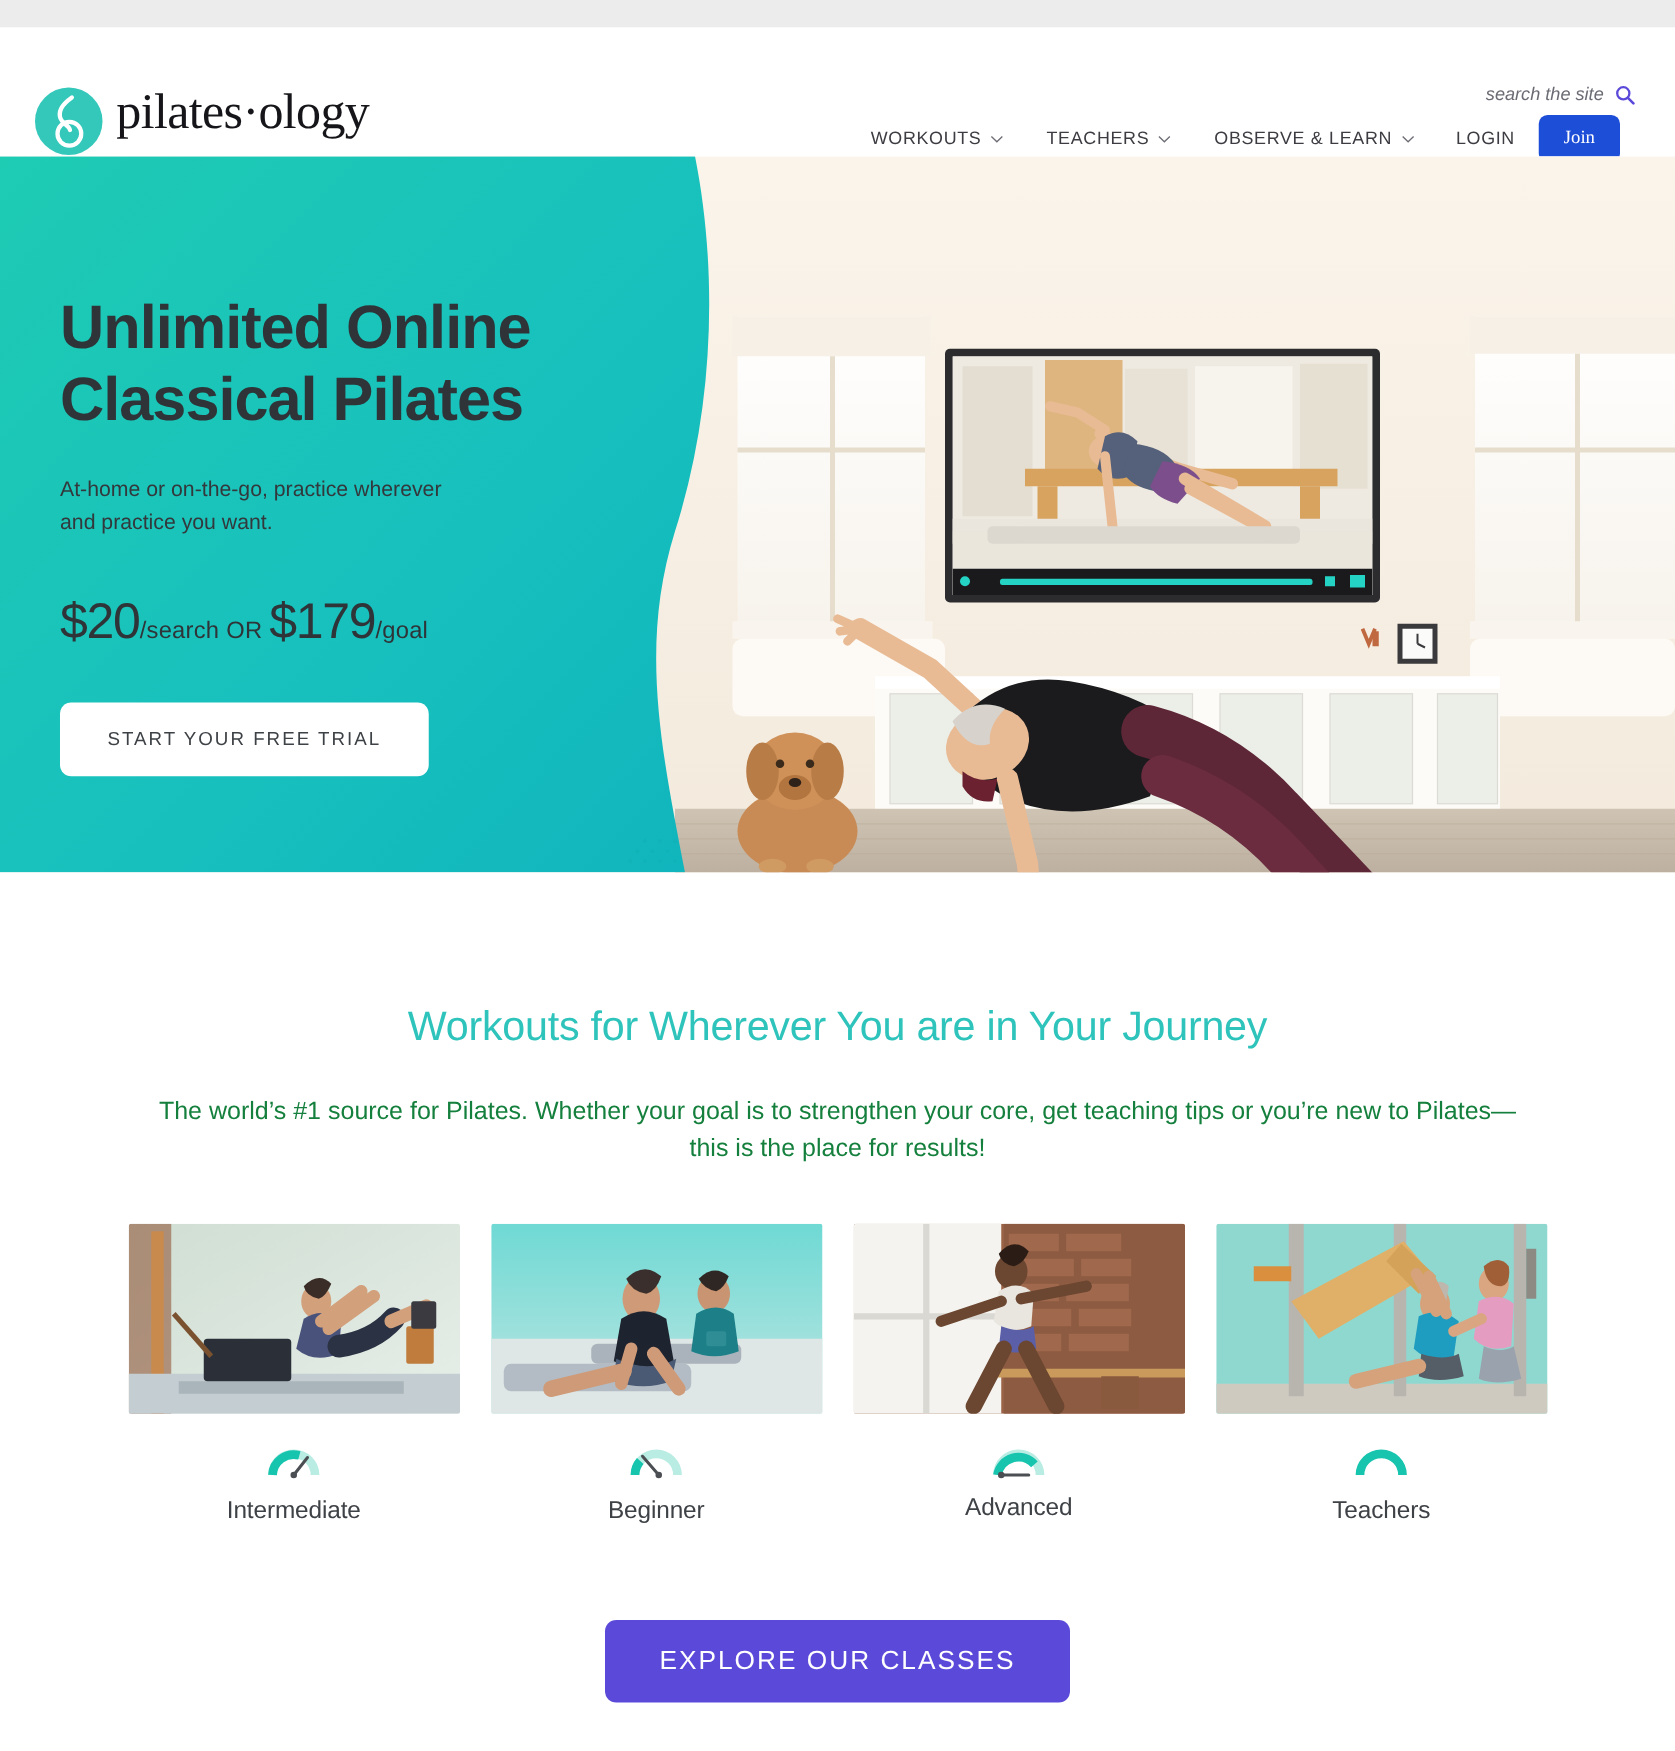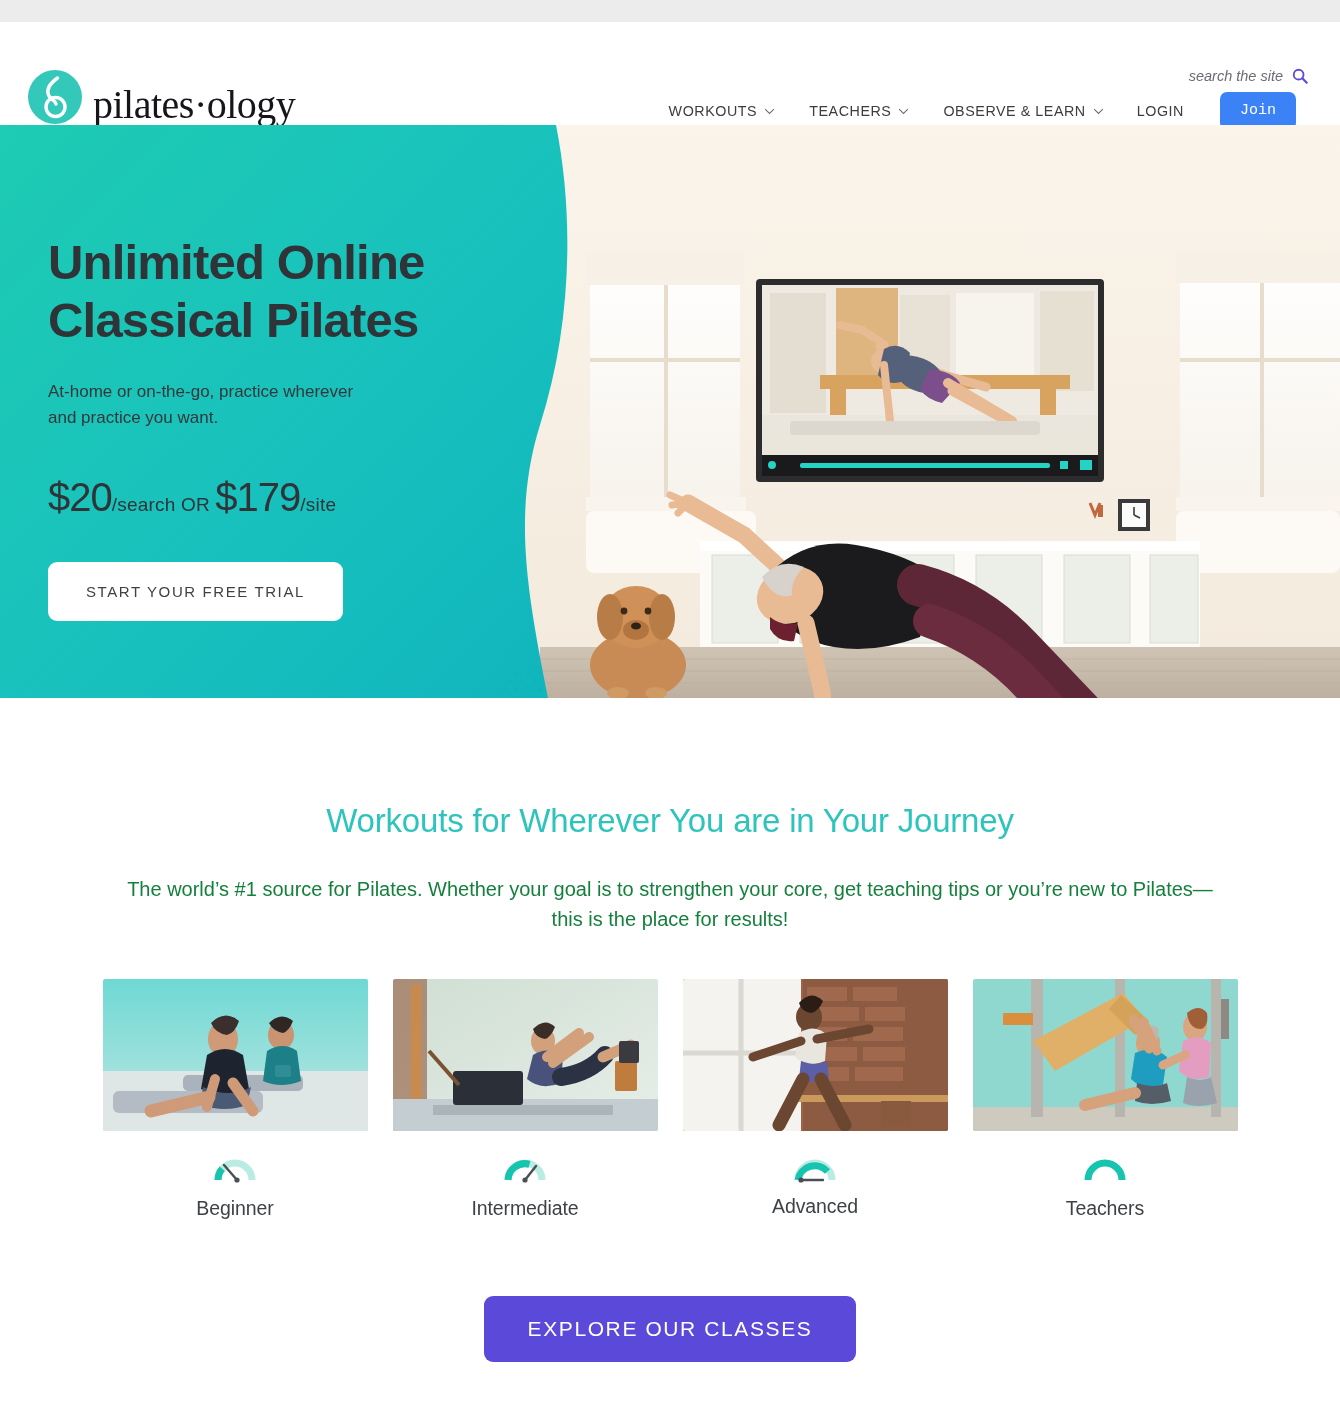--- a/index.html
+++ b/index.html
@@ -15,21 +15,21 @@
 
   
   .topbar { height: 22px; background: #ececec; width: 100%; }
 
   
   .header {
     position: relative; height: 103px; background: #fff; width: 100%;
   }
   .logo-wrap {
     position: absolute; left: 27px; top: 47px;
-    display: flex; align-items: flex-end; gap: 10px;
+    display: flex; align-items: flex-start; gap: 10px;
   }
   .logo-mark { width: 56px; height: 56px; display: block; }
   .logo-text {
     font-family: "Liberation Serif", serif;
     font-size: 40px; color: #16161a; letter-spacing: -0.5px;
     line-height: 1; white-space: nowrap;
   }
 
   .search-row {
     position: absolute; right: 32px; top: 46px;
@@ -53,24 +53,24 @@
     font-size: 14.3px; letter-spacing: 0.55px; color: #3c3c42;
     padding: 0 17px; cursor: pointer; white-space: nowrap;
     text-transform: uppercase;
   }
   .caret { width: 11px; height: 7px; display: block; }
   .nav-login {
     font-size: 14.3px; letter-spacing: 0.55px; color: #3c3c42;
     padding: 0 16px; cursor: pointer; text-transform: uppercase;
   }
   .join-btn {
-    background: #3b82f6; color: #fff; border: none; border-radius: 7px;
-    font-family: Liberation Mono, monospace;
+    background: #1d4ed8; color: #fff; border: none; border-radius: 7px;
+    font-family: Liberation Serif, serif;
     font-size: 15px; padding: 10px 20px 11px; cursor: pointer;
-    margin-left: 20px;
+    margin-left: 3px;
   }
 
   
   .hero { position: relative; width: 1340px; height: 573px; overflow: hidden; background:#fff; }
 
   .hero-photo { position: absolute; inset: 0; width: 100%; height: 100%; }
   .hero-copy { position: absolute; left: 48px; top: 108px; width: 440px; z-index: 5; }
   .hero-title {
     font-size: 49px; line-height: 58px; font-weight: bold;
     color: #2f3438; letter-spacing: -0.8px;
@@ -336,31 +336,66 @@
       </g>
     </svg>
 
     <div class="hero-copy">
       <h1 class="hero-title">
         <span>Unlimited Online</span><br>
         <span>Classical Pilates</span>
       </h1>
       <p class="hero-sub">At-home or on-the-go, practice wherever and practice you want.</p>
       <div class="hero-price">
-        <span class="price-big">$20</span><span class="price-small">/search</span><span class="price-small"> OR </span><span class="price-big">$179</span><span class="price-small">/site</span>
+        <span class="price-big">$20</span><span class="price-small">/search</span><span class="price-small"> OR </span><span class="price-big">$179</span><span class="price-small">/goal</span>
       </div>
       <button class="hero-cta">START YOUR FREE TRIAL</button>
     </div>
   </div>
 
   <div class="journey">
     <h2 class="journey-title">Workouts for Wherever You are in Your Journey</h2>
     <p class="journey-desc">The world’s #1 source for Pilates. Whether your goal is to strengthen your core, get teaching tips or you’re new to Pilates—this is the place for results!</p>
 
     <div class="cards">
+
+      <div class="card">
+        <svg class="card-img" viewBox="0 0 265 152" preserveAspectRatio="none">
+          <defs>
+              <linearGradient id="bg2" x1="0" y1="0" x2="1" y2="1">
+            <stop offset="0" stop-color="#cfded2"></stop>
+                <stop offset="1" stop-color="#e7eee9"></stop>
+              </linearGradient>
+            </defs>
+          <rect width="265" height="152" fill="url(#bg2)"></rect>
+          <rect x="0" y="0" width="34" height="152" fill="#8a4a2c" opacity="0.55"></rect>
+          <rect x="18" y="6" width="10" height="146" fill="#c98a4e"></rect>
+          <rect x="0" y="120" width="265" height="32" fill="#c3cdd2"></rect>
+          <rect x="40" y="126" width="180" height="10" fill="#aab5bb"></rect>
+          <rect x="60" y="92" width="70" height="34" rx="3" fill="#2b3038"></rect>
+          <ellipse cx="150" cy="62" rx="12" ry="14" fill="#d3a07c"></ellipse>
+          <path d="M140 50 q12 -12 22 -2 q-4 10 -10 12 q-10 -2 -12 -10z" fill="#3a2c26"></path>
+          <path d="M140 76 q16 -10 30 2 l-2 26 q-20 8 -34 -4z" fill="#49527a"></path>
+          <path d="M154 78 L186 54 M160 84 L196 58" stroke="#d3a07c" stroke-width="10" fill="none" stroke-linecap="round"></path>
+          <path d="M168 98 q28 -4 44 -22" stroke="#2b3244" stroke-width="18" fill="none" stroke-linecap="round"></path>
+          <path d="M210 78 L238 66" stroke="#d3a07c" stroke-width="11" fill="none" stroke-linecap="round"></path>
+          <path d="M36 72 L66 106" stroke="#7a5230" stroke-width="4" fill="none"></path>
+          <rect x="222" y="82" width="22" height="30" rx="2" fill="#c07c3c"></rect>
+          <rect x="226" y="62" width="20" height="22" rx="2" fill="#3a3a40"></rect>
+        </svg>
+        <div class="card-icon">
+          <svg width="44" height="32" viewBox="0 0 44 32">
+            <path d="M5 27 A17 17 0 0 1 39 27" fill="none" stroke="#b9ece3" stroke-width="7" stroke-linecap="butt"></path>
+            <path d="M5 27 A17 17 0 0 1 26.5 11.3" fill="none" stroke="#17c4ae" stroke-width="7"></path>
+            <path d="M33 13 L22 27" stroke="#4b4f53" stroke-width="2.4" stroke-linecap="round"></path>
+            <circle cx="22" cy="27" r="2.6" fill="#4b4f53"></circle>
+          </svg>
+        </div>
+        <div class="card-label">Intermediate</div>
+      </div>
 
       <div class="card">
         <svg class="card-img" viewBox="0 0 265 152" preserveAspectRatio="none">
           <defs>
               <linearGradient id="bg1" x1="0" y1="0" x2="0" y2="1">
             <stop offset="0" stop-color="#6fd9d4"></stop>
                 <stop offset="1" stop-color="#bfe6e2"></stop>
               </linearGradient>
             </defs>
           <rect width="265" height="152" fill="url(#bg1)"></rect>
@@ -381,55 +416,20 @@
         </svg>
         <div class="card-icon">
           <svg width="44" height="32" viewBox="0 0 44 32">
             <path d="M5 27 A17 17 0 0 1 39 27" fill="none" stroke="#b9ece3" stroke-width="7" stroke-linecap="butt"></path>
             <path d="M5 27 A17 17 0 0 1 9.2 15.8" fill="none" stroke="#17c4ae" stroke-width="7"></path>
             <path d="M11 12 L24 27" stroke="#4b4f53" stroke-width="2.4" stroke-linecap="round"></path>
             <circle cx="24" cy="27" r="2.6" fill="#4b4f53"></circle>
           </svg>
         </div>
         <div class="card-label">Beginner</div>
-      </div>
-
-      <div class="card">
-        <svg class="card-img" viewBox="0 0 265 152" preserveAspectRatio="none">
-          <defs>
-              <linearGradient id="bg2" x1="0" y1="0" x2="1" y2="1">
-            <stop offset="0" stop-color="#cfded2"></stop>
-                <stop offset="1" stop-color="#e7eee9"></stop>
-              </linearGradient>
-            </defs>
-          <rect width="265" height="152" fill="url(#bg2)"></rect>
-          <rect x="0" y="0" width="34" height="152" fill="#8a4a2c" opacity="0.55"></rect>
-          <rect x="18" y="6" width="10" height="146" fill="#c98a4e"></rect>
-          <rect x="0" y="120" width="265" height="32" fill="#c3cdd2"></rect>
-          <rect x="40" y="126" width="180" height="10" fill="#aab5bb"></rect>
-          <rect x="60" y="92" width="70" height="34" rx="3" fill="#2b3038"></rect>
-          <ellipse cx="150" cy="62" rx="12" ry="14" fill="#d3a07c"></ellipse>
-          <path d="M140 50 q12 -12 22 -2 q-4 10 -10 12 q-10 -2 -12 -10z" fill="#3a2c26"></path>
-          <path d="M140 76 q16 -10 30 2 l-2 26 q-20 8 -34 -4z" fill="#49527a"></path>
-          <path d="M154 78 L186 54 M160 84 L196 58" stroke="#d3a07c" stroke-width="10" fill="none" stroke-linecap="round"></path>
-          <path d="M168 98 q28 -4 44 -22" stroke="#2b3244" stroke-width="18" fill="none" stroke-linecap="round"></path>
-          <path d="M210 78 L238 66" stroke="#d3a07c" stroke-width="11" fill="none" stroke-linecap="round"></path>
-          <path d="M36 72 L66 106" stroke="#7a5230" stroke-width="4" fill="none"></path>
-          <rect x="222" y="82" width="22" height="30" rx="2" fill="#c07c3c"></rect>
-          <rect x="226" y="62" width="20" height="22" rx="2" fill="#3a3a40"></rect>
-        </svg>
-        <div class="card-icon">
-          <svg width="44" height="32" viewBox="0 0 44 32">
-            <path d="M5 27 A17 17 0 0 1 39 27" fill="none" stroke="#b9ece3" stroke-width="7" stroke-linecap="butt"></path>
-            <path d="M5 27 A17 17 0 0 1 26.5 11.3" fill="none" stroke="#17c4ae" stroke-width="7"></path>
-            <path d="M33 13 L22 27" stroke="#4b4f53" stroke-width="2.4" stroke-linecap="round"></path>
-            <circle cx="22" cy="27" r="2.6" fill="#4b4f53"></circle>
-          </svg>
-        </div>
-        <div class="card-label">Intermediate</div>
       </div>
 
       <div class="card">
         <svg class="card-img" viewBox="0 0 265 152" preserveAspectRatio="none">
           <rect width="265" height="152" fill="#9b6348"></rect>
           <g fill="#8d5b41">
             <rect x="120" y="0" width="145" height="152"></rect>
           </g>
           <g fill="#a97054" opacity="0.7">
             <rect x="124" y="8" width="40" height="14"></rect>

